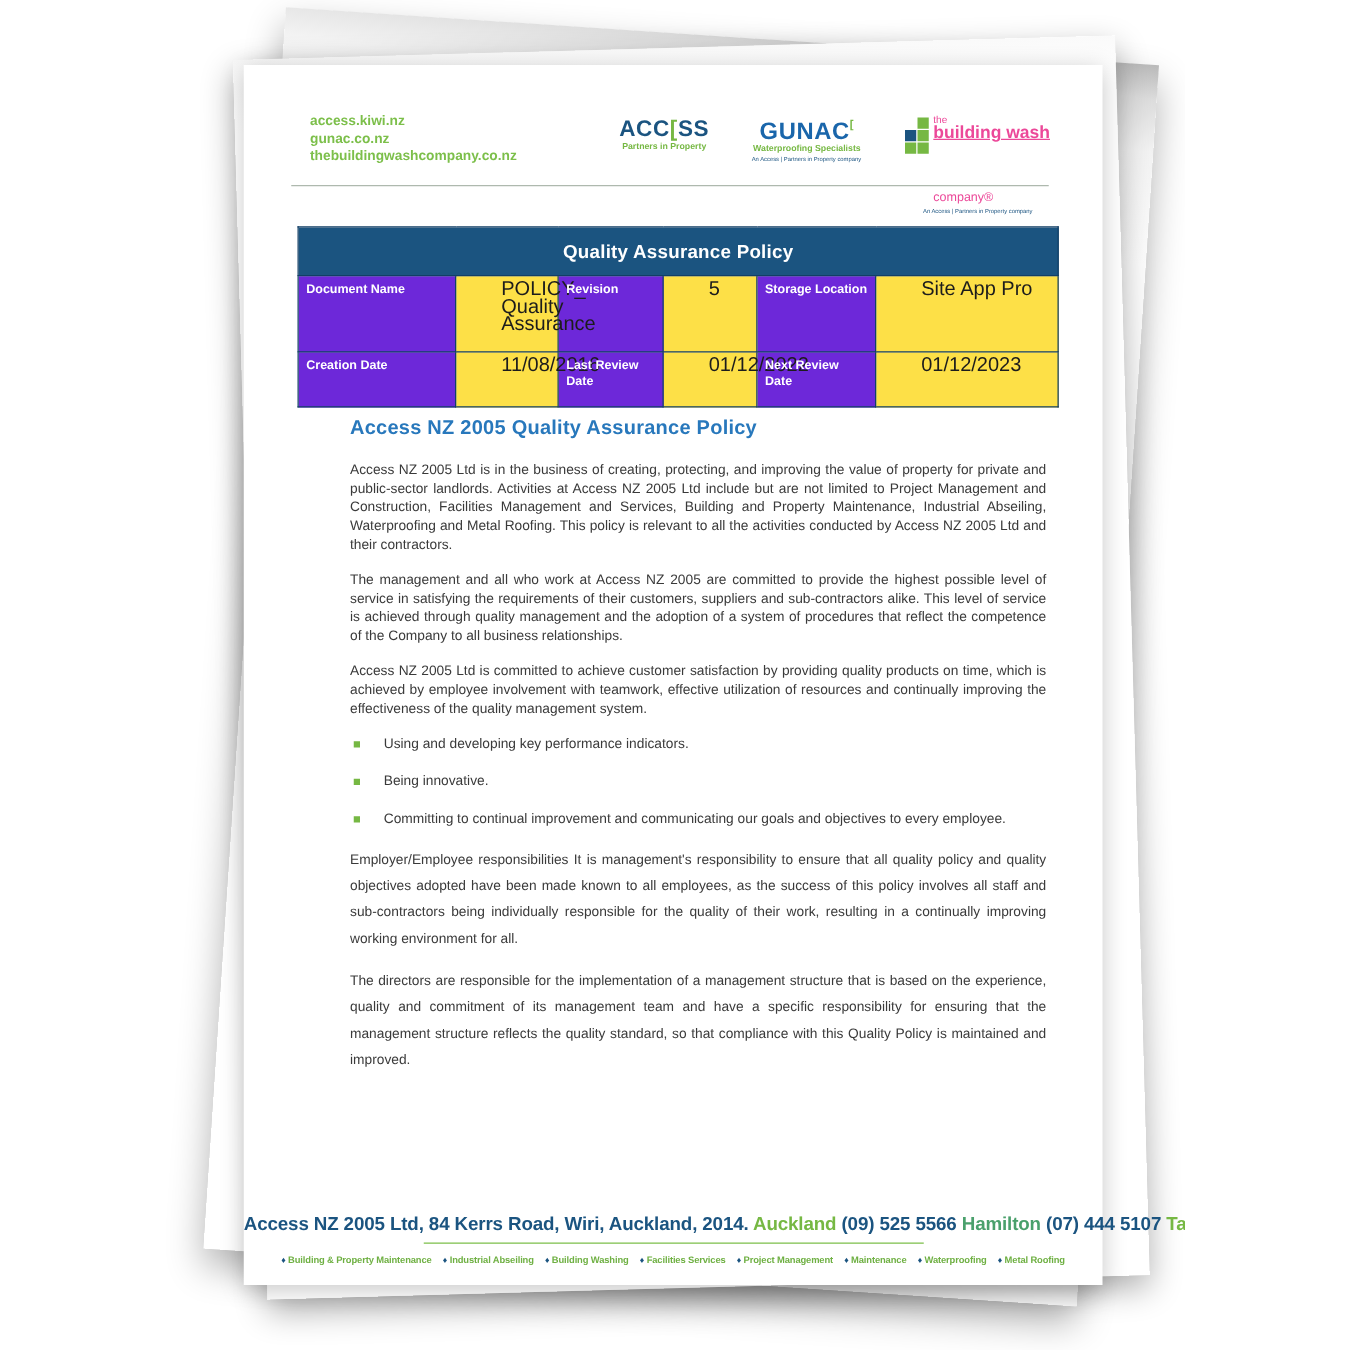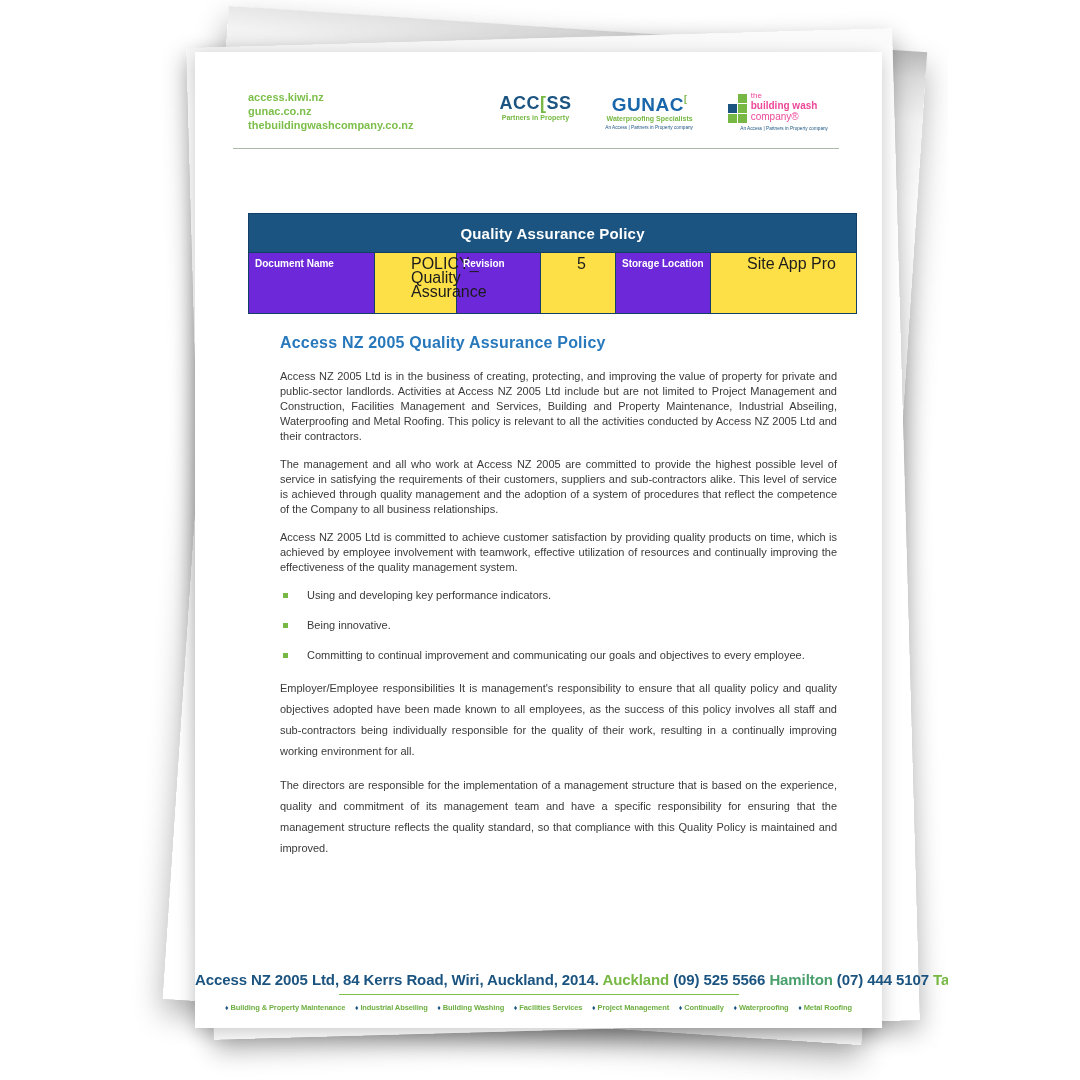--- a/index.html
+++ b/index.html
@@ -32,27 +32,27 @@
   .logo-gunac .subline{font-size:6px;color:#1b5480;margin-top:3px;transform:scale(.78);transform-origin:center top;white-space:nowrap;}
   .logo-bwc{margin-top:4px;}
   .bwc-top{display:flex;align-items:flex-start;gap:4px;}
   .bwc-squares{display:grid;grid-template-columns:9px 9px;grid-auto-rows:9px;gap:1px;margin-top:2px;}
   .sq{width:9px;height:9px;}
   .sq.empty{background:transparent;}
   .sq.green{background:#76b843;}
   .sq.blue{background:#1b5480;}
   .bwc-text{color:#ec4899;line-height:10px;}
   .bwc-text .t1{font-size:8px;line-height:8px;}
-  .bwc-text .t2{font-size:10px;font-weight:800;line-height:11px;}
-  .bwc-text .t3{font-size:10px;line-height:11px;}
+  .bwc-text .t2{font-size:14px;font-weight:800;line-height:11px;text-decoration:underline;}
+  .bwc-text .t3{font-size:10px;line-height:11px;margin-top:42px;}
   .logo-bwc .subline{font-size:6px;color:#1b5480;margin-top:3px;text-align:center;transform:scale(.78);transform-origin:center top;white-space:nowrap;}
   .brand-divider{position:absolute;top:96px;left:38px;width:606px;height:1px;background:#aeb9ae;}
 
   
-  .doc-table{position:absolute;top:129px;left:53px;width:608px;border-collapse:collapse;table-layout:fixed;margin-top:32px;}
+  .doc-table{position:absolute;top:129px;left:43px;width:608px;border-collapse:collapse;table-layout:fixed;}
   .doc-table td,.doc-table th{border:1.5px solid #123f66;padding:4px 6px;vertical-align:top;}
   .doc-table th.title-cell{background:#1b5480;color:#ffffff;font-size:15px;font-weight:bold;
     text-align:center;vertical-align:middle;height:30px;letter-spacing:.2px;}
   .doc-table td.lbl{background:#6d28d9;color:#ffffff;font-size:10px;font-weight:bold;line-height:13px;}
   .doc-table td.val{background:#fde047;color:#1c1c1c;font-size:16px;line-height:14px;padding-left:36px;}
   .row-tall td{height:52px;}
   .row-mid td{height:35px;}
 
   
   .doc-body{position:absolute;top:282px;left:85px;width:557px;color:#3a3a3a;}
@@ -136,20 +136,28 @@
         <th class="title-cell" colspan="6">Quality Assurance Policy</th>
       </tr>
       <tr class="row-tall">
         <td class="lbl">Document Name</td>
         <td class="val">POLICY_ Quality Assurance</td>
         <td class="lbl">Revision</td>
         <td class="val">5</td>
         <td class="lbl">Storage Location</td>
         <td class="val">Site App Pro</td>
       </tr>
+      <tr class="row-mid">
+        <td class="lbl">Creation Date</td>
+        <td class="val">11/08/2016</td>
+        <td class="lbl">Last Review Date</td>
+        <td class="val">01/12/2022</td>
+        <td class="lbl">Next Review Date</td>
+        <td class="val">01/12/2023</td>
+      </tr>
     </tbody>
       </table>
 
     <div class="doc-body">
       <h1>Access NZ 2005 Quality Assurance Policy</h1>
       <p>Access NZ 2005 Ltd is in the business of creating, protecting, and improving the value of property for private and public-sector landlords.  Activities at Access NZ 2005 Ltd include but are not limited to Project Management and Construction, Facilities Management and Services, Building and Property Maintenance, Industrial Abseiling, Waterproofing and Metal Roofing.  This policy is relevant to all the activities conducted by Access NZ 2005 Ltd and their contractors.</p>
       <p>The management and all who work at Access NZ 2005 are committed to provide the highest possible level of service in satisfying the requirements of their customers, suppliers and sub-contractors alike. This level of service is achieved through quality management and the adoption of a system of procedures that reflect the competence of the Company to all business relationships.</p>
       <p>Access NZ 2005 Ltd is committed to achieve customer satisfaction by providing quality products on time, which is achieved by employee involvement with teamwork, effective utilization of resources and continually improving the effectiveness of the quality management system.</p>
       <ul class="bullets">
         <li><span class="bullet-sq"></span><span>Using and developing key performance indicators.</span></li>
@@ -170,20 +178,20 @@
         <span class="green">Tauranga</span>
         <span class="navy">(07) 777 0085</span>
       </div>
       <div class="green-rule"></div>
       <div class="services">
         <span class="svc"><span class="diamond">♦</span><span>Building &amp; Property Maintenance</span></span>
         <span class="svc"><span class="diamond">♦</span><span>Industrial Abseiling</span></span>
         <span class="svc"><span class="diamond">♦</span><span>Building Washing</span></span>
         <span class="svc"><span class="diamond">♦</span><span>Facilities Services</span></span>
         <span class="svc"><span class="diamond">♦</span><span>Project Management</span></span>
-        <span class="svc"><span class="diamond">♦</span><span>Continually</span></span>
+        <span class="svc"><span class="diamond">♦</span><span>Maintenance</span></span>
         <span class="svc"><span class="diamond">♦</span><span>Waterproofing</span></span>
         <span class="svc"><span class="diamond">♦</span><span>Metal Roofing</span></span>
       </div>
     </div>
 
   </div>
 </div>
 
 </body></html>

